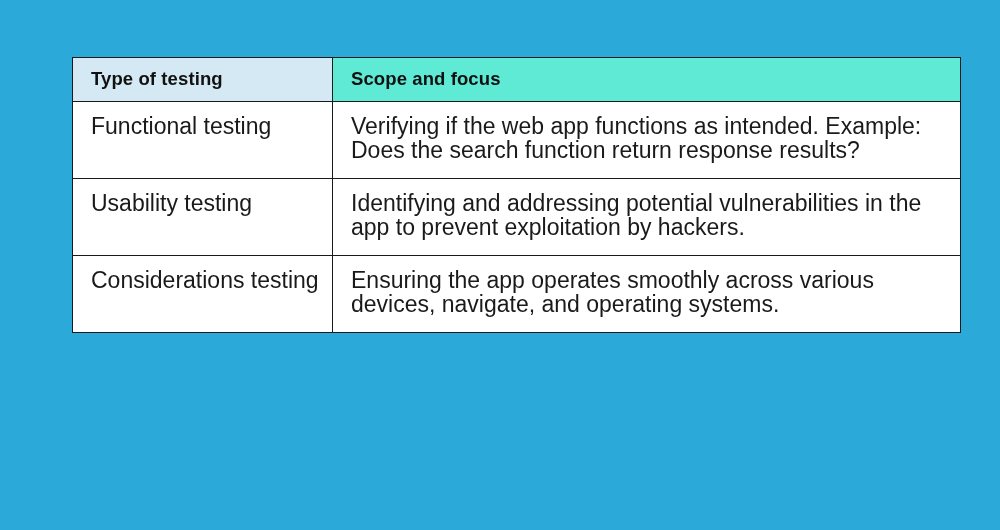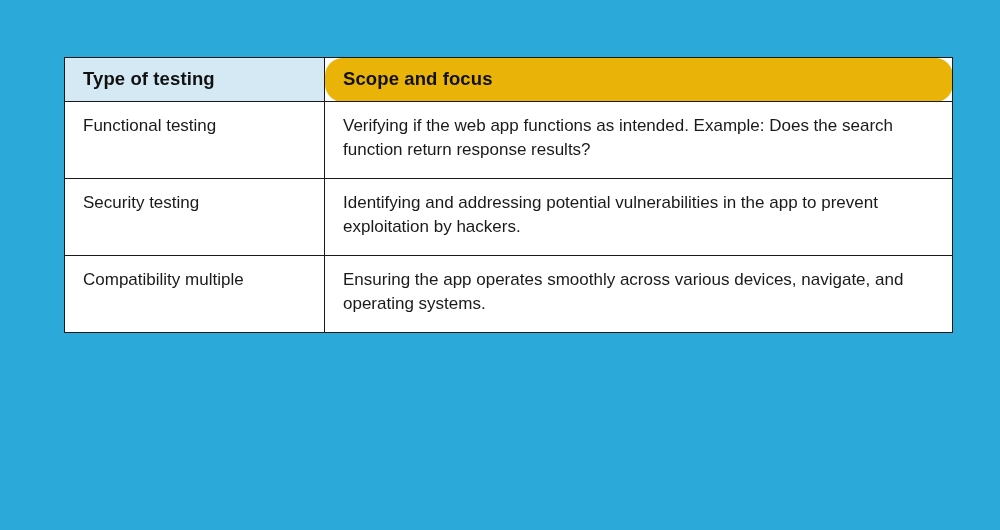--- a/index.html
+++ b/index.html
@@ -14,21 +14,21 @@
     overflow: hidden;
   }
   .page {
     position: relative;
     width: 1000px;
     height: 530px;
     box-sizing: border-box;
   }
   .table-wrap {
     position: absolute;
-    left: 64px;
+    left: 72px;
     top: 57px;
     width: 888px;
   }
   table.testing-table {
     width: 888px;
     border-collapse: collapse;
     table-layout: fixed;
     background: #FFFFFF;
     border: 1.5px solid #1A1A1A;
   }
@@ -46,53 +46,53 @@
     font-weight: bold;
     color: #111111;
     font-size: 18.5px;
     line-height: 22px;
     padding: 10px 0 11px 18px;
     letter-spacing: 0.1px;
   }
   table.testing-table tbody td {
     color: #1A1A1A;
     font-weight: normal;
-    font-size: 17px;
+    font-size: 23px;
     line-height: 24px;
     padding: 12px 14px 16px 18px;
   }
   table.testing-table tbody td.type-cell {
     white-space: nowrap;
   }
 </style>
 </head>
 <body style="background: rgb(43, 169, 216);">
 
 <div class="page">
   <div class="table-wrap">
     <table class="testing-table">
       <colgroup>
         <col class="col-type">
         <col class="col-scope">
       </colgroup>
       <thead>
         <tr>
           <th style="background: rgb(212, 233, 244);">Type of testing</th>
-          <th style="background: #eab308; border-radius: 18px;">Scope and focus</th>
+          <th style="background: #5eead4;">Scope and focus</th>
         </tr>
       </thead>
       <tbody>
         <tr>
           <td class="type-cell">Functional testing</td>
           <td class="scope-cell">Verifying if the web app functions as intended. Example: Does the search function return response results?</td>
         </tr>
         <tr>
-          <td class="type-cell">Security testing</td>
+          <td class="type-cell">Usability testing</td>
           <td class="scope-cell">Identifying and addressing potential vulnerabilities in the app to prevent exploitation by hackers.</td>
         </tr>
         <tr>
-          <td class="type-cell">Compatibility multiple</td>
+          <td class="type-cell">Considerations testing</td>
           <td class="scope-cell">Ensuring the app operates smoothly across various devices, navigate, and operating systems.</td>
         </tr>
       </tbody>
     </table>
   </div>
 </div>
 
 </body></html>

